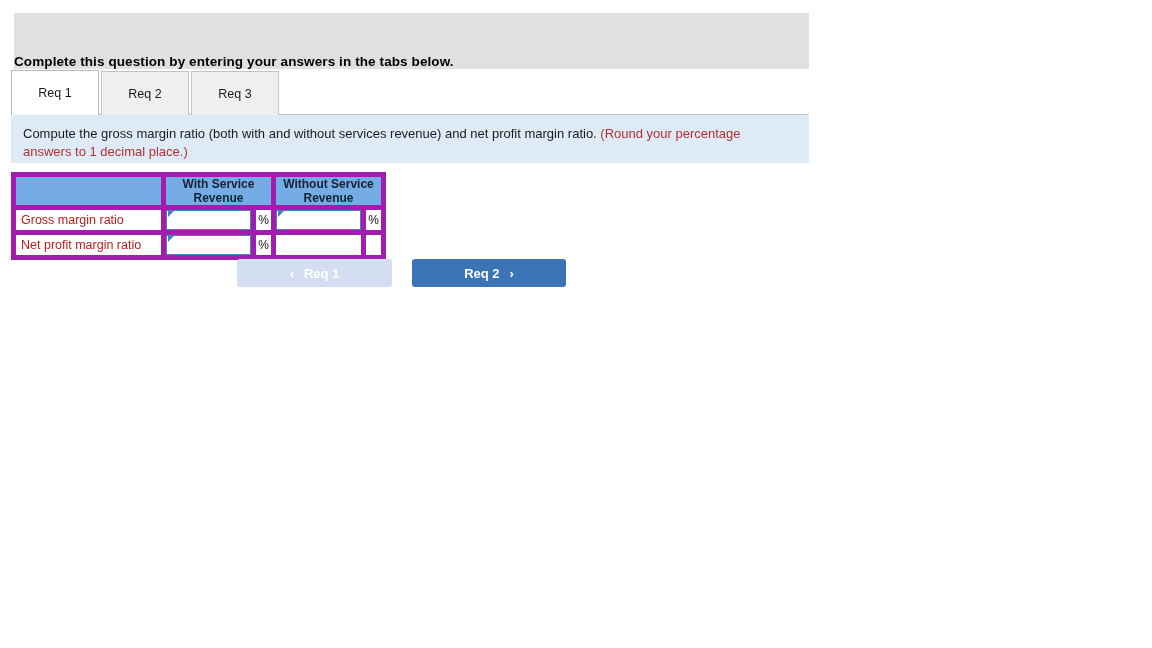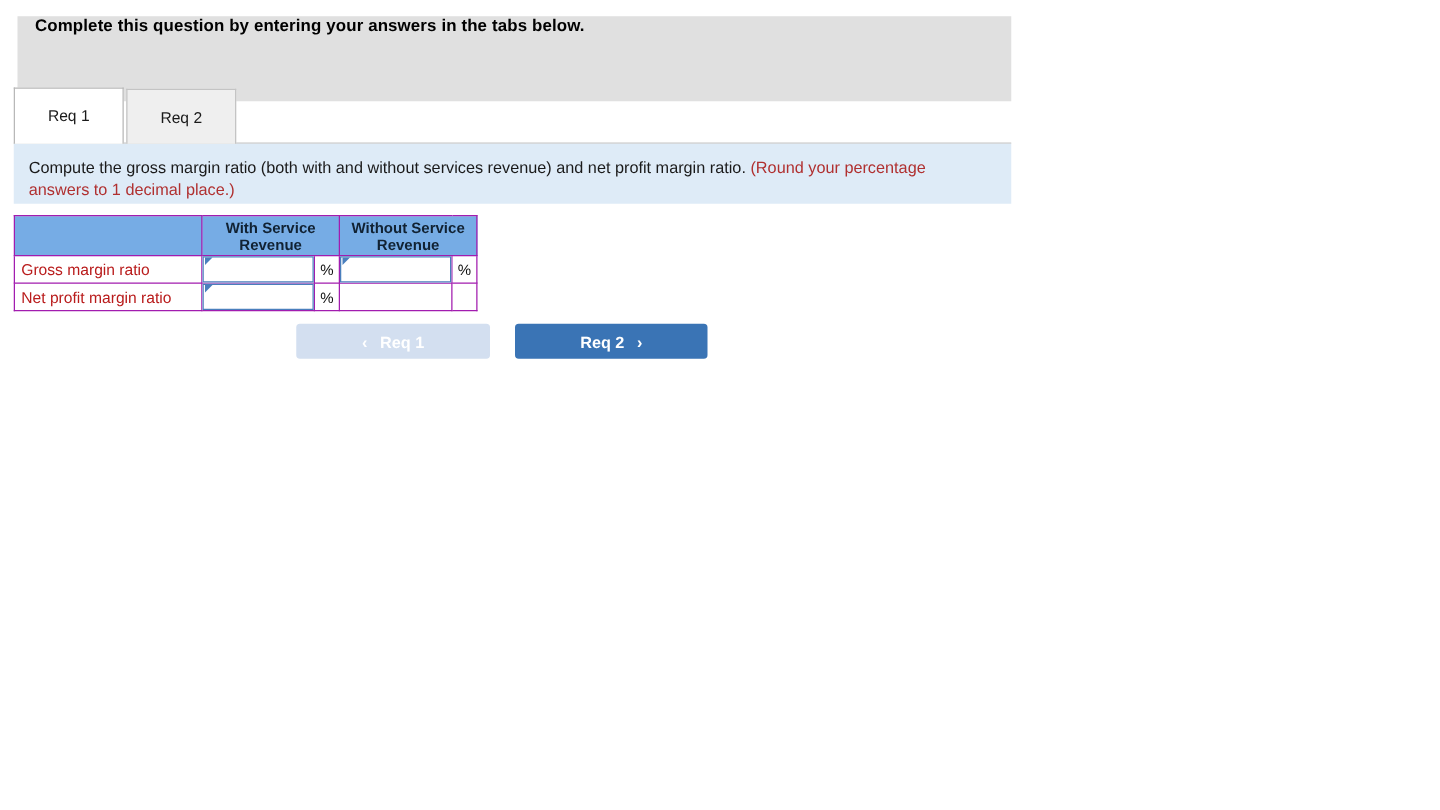--- a/index.html
+++ b/index.html
@@ -17,26 +17,25 @@
     color: #000000;
     overflow: hidden;
   }
 
   
   #instruction-banner {
     position: absolute;
     left: 14px;
     top: 13px;
     width: 795px;
-    height: 68px;
+    height: 56px;
     background: #e0e0e0;
     display: flex;
-    align-items: flex-start;
-    box-sizing: border-box;
-    padding-left: 14px;
+    align-items: flex-end;
+    box-sizing: border-box;
   }
   #instruction-banner .banner-text {
     font-size: 13.5px;
     font-weight: bold;
     color: #000;
     letter-spacing: 0.1px;
   }
 
   
   #tab-strip {
@@ -107,21 +106,21 @@
   
   #ratio-table {
     position: absolute;
     left: 11px;
     top: 172px;
     border-collapse: collapse;
     font-size: 12.5px;
     table-layout: fixed;
   }
   #ratio-table td, #ratio-table th {
-    border: 1px solid #a21caf;
+    border: 5px solid #a21caf;
     padding: 0;
     box-sizing: border-box;
   }
   #ratio-table thead th {
     background: #76ace5;
     color: #112233;
     font-weight: bold;
     font-size: 12px;
     text-align: center;
     height: 32px;
@@ -237,20 +236,23 @@
 </div>
 
 <div id="tab-strip">
   <div id="tab-underline"></div>
   <div class="tabs-row">
     <div class="tab active">
       <span>Req 1</span>
     </div>
     <div class="tab">
       <span>Req 2</span>
+    </div>
+    <div class="tab">
+      <span>Req 3</span>
     </div>
   </div>
 </div>
 
 <div id="question-panel">
   <span class="q-main">Compute the gross margin ratio (both with and without services revenue) and net profit margin ratio.</span>
   <span class="q-note">(Round your percentage answers to 1 decimal place.)</span>
 </div>
 
 <table id="ratio-table">

